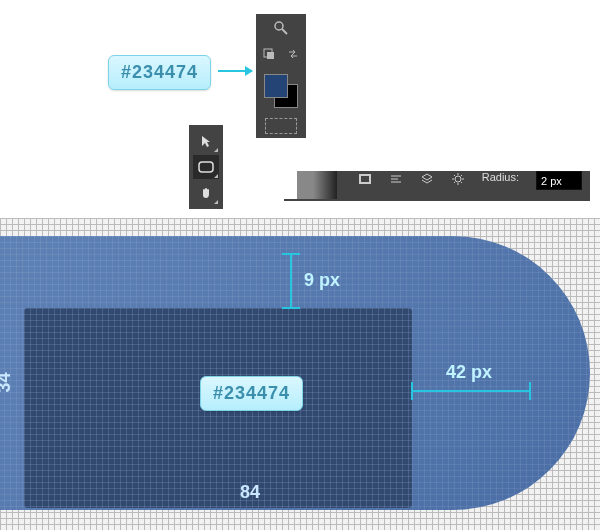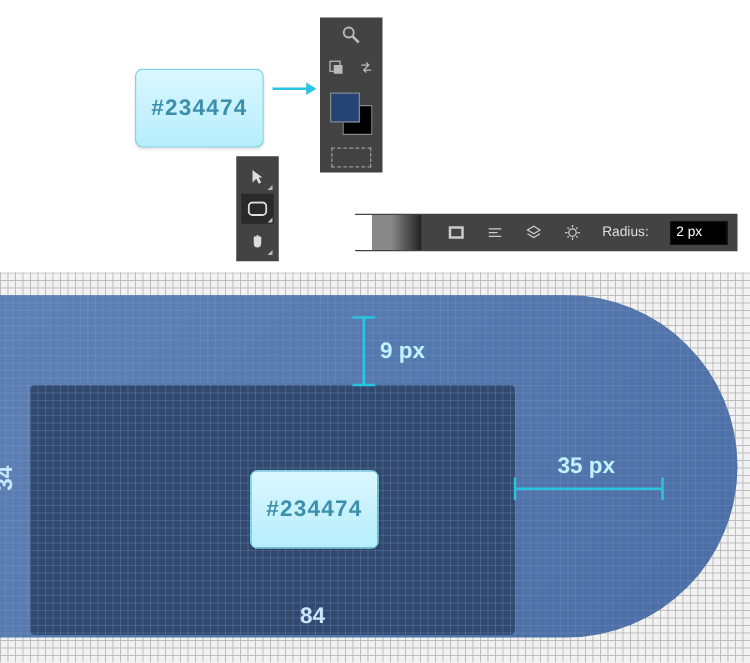--- a/index.html
+++ b/index.html
@@ -1,31 +1,31 @@
 <!DOCTYPE html>
 <html><head>
 <meta charset="utf-8">
 <style>
 html,body{margin:0;padding:0;width:600px;height:530px;background:#fff;font-family:Arial,sans-serif;overflow:hidden}
 .stage{position:relative;width:600px;height:530px}
-.callout{position:absolute;background:linear-gradient(#daf7ff,#b6eefc);border:1px solid #7dd3e8;border-radius:6px;padding:20px 12px;color:#3b8fad;font-weight:bold;font-size:18px;letter-spacing:1px;box-shadow:0 1px 2px rgba(0,0,0,.15)}
+.callout{position:absolute;background:linear-gradient(#daf7ff,#b6eefc);border:1px solid #7dd3e8;border-radius:6px;padding:6px 12px;color:#3b8fad;font-weight:bold;font-size:18px;letter-spacing:1px;box-shadow:0 1px 2px rgba(0,0,0,.15)}
 .arrow{position:absolute;height:2px;background:#28c5e0}
 .arrow:after{content:"";position:absolute;right:-1px;top:-4px;border-left:8px solid #28c5e0;border-top:5px solid transparent;border-bottom:5px solid transparent}
 .panel{background:#434343;position:absolute;padding:4px;display:flex;flex-direction:column;gap:6px;align-items:center}
 .mini-icon{width:20px;height:20px;display:flex;align-items:center;justify-content:center;color:#bbb}
 .tools2{display:grid;grid-template-columns:20px 20px;gap:4px}
 .swatch-box{position:relative;width:34px;height:34px;margin-top:4px}
 .swatch-fg{position:absolute;top:0;left:0;width:22px;height:22px;border:1px solid #888}
 .swatch-bg{position:absolute;bottom:0;right:0;width:22px;height:22px;background:#000;border:1px solid #888}
 .dotted{width:30px;height:14px;border:1px dashed #999;margin-top:4px}
 .toolbox2{background:#434343;position:absolute;padding:4px;display:flex;flex-direction:column;gap:2px}
 .tool-slot{width:26px;height:24px;display:flex;align-items:center;justify-content:center;color:#ccc;position:relative}
 .tool-slot .tri{position:absolute;right:1px;bottom:1px;width:0;height:0;border-right:4px solid #bbb;border-top:4px solid transparent}
 .tool-slot.sel{background:#2a2a2a}
-.optbar{position:absolute;height:30px;background:#434343;display:flex;align-items:center;padding:0 8px;gap:17px;color:#ddd;font-size:11px}
+.optbar{position:absolute;height:30px;background:#434343;display:flex;padding:0 8px;gap:17px;color:#ddd;font-size:11px}
 .optgrad{width:70px;height:28px;background:linear-gradient(to right,#fff 0%,#fff 25%,#888 25%,#888 55%,#222 100%);margin:-0 -8px 0 -8px;margin-right:4px}
 .optbar .ico{width:16px;height:16px;display:flex;align-items:center;justify-content:center;color:#ccc}
 .opt-input{background:#000000;color:#fff;border:1px solid #111;width:36px;height:15px;font-size:11px;text-align:left;padding:1px 4px}
 .canvas-area{position:absolute;left:0;top:218px;width:600px;height:312px;background-image:linear-gradient(#bbb 1px,transparent 1px),linear-gradient(90deg,#bbb 1px,transparent 1px);background-size:6px 6px;background-color:#f2f2f2}
 .blue-shape{position:absolute;left:-50px;top:18px;width:640px;height:274px;background:linear-gradient(135deg,#5f82b6,#4a6da5);border-top-right-radius:140px;border-bottom-right-radius:140px}
 .blue-shape:before{content:"";position:absolute;inset:0;background-image:linear-gradient(rgba(255,255,255,.08) 1px,transparent 1px),linear-gradient(90deg,rgba(255,255,255,.08) 1px,transparent 1px);background-size:6px 6px;border-top-right-radius:140px;border-bottom-right-radius:140px}
 .inner-rect{position:absolute;left:74px;top:72px;width:388px;height:200px;background:#31486f;border-radius:4px}
 .inner-rect:before{content:"";position:absolute;inset:0;background-image:linear-gradient(rgba(120,145,185,.35) 1px,transparent 1px),linear-gradient(90deg,rgba(120,145,185,.35) 1px,transparent 1px);background-size:6px 6px;border-radius:4px}
 .meas-line-v{position:absolute;width:2px;background:#28c5e0}
 .meas-line-h{position:absolute;height:2px;background:#28c5e0}
@@ -134,21 +134,21 @@
     <div class="inner-rect"></div>
 
     <div class="meas-line-v" style="left:340px;top:18px;height:54px"></div>
     <div class="cap-t" style="left:332px;top:17px;width:18px;height:2px"></div>
     <div class="cap-t" style="left:332px;top:71px;width:18px;height:2px"></div>
     <div class="meas-label" style="left:354px;top:34px">9 px</div>
 
     <div class="meas-line-h" style="left:462px;top:154px;width:118px"></div>
     <div class="cap-l" style="left:461px;top:146px;width:2px;height:18px"></div>
     <div class="cap-l" style="left:579px;top:146px;width:2px;height:18px"></div>
-    <div class="meas-label" style="left:496px;top:126px">35 px</div>
+    <div class="meas-label" style="left:496px;top:126px">42 px</div>
 
     <div class="callout" style="left:250px;top:140px">
       <span>#234474</span>
     </div>
 
     <div class="dim-label" style="left:44px;top:136px;transform:rotate(-90deg)">34</div>
     <div class="dim-label" style="left:290px;top:246px">84</div>
   </div>
 </div>
 

